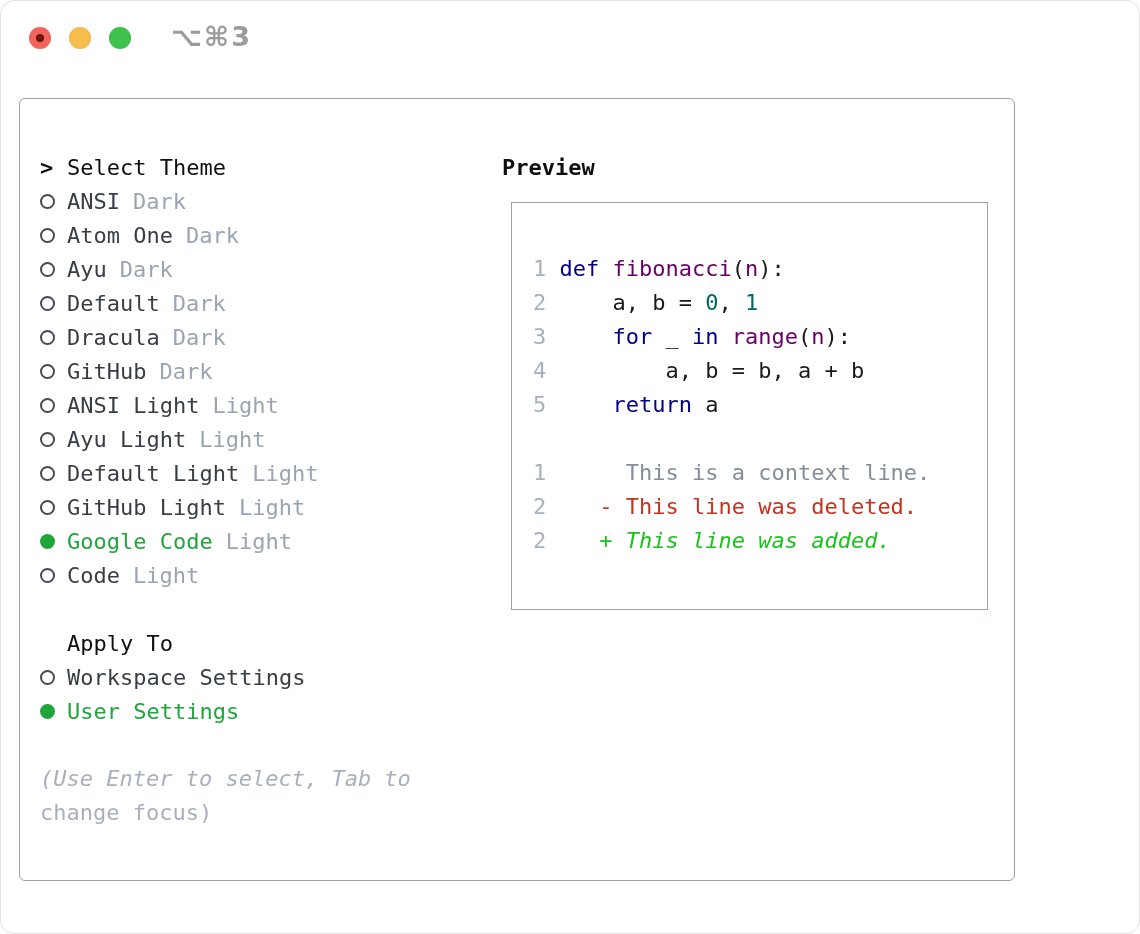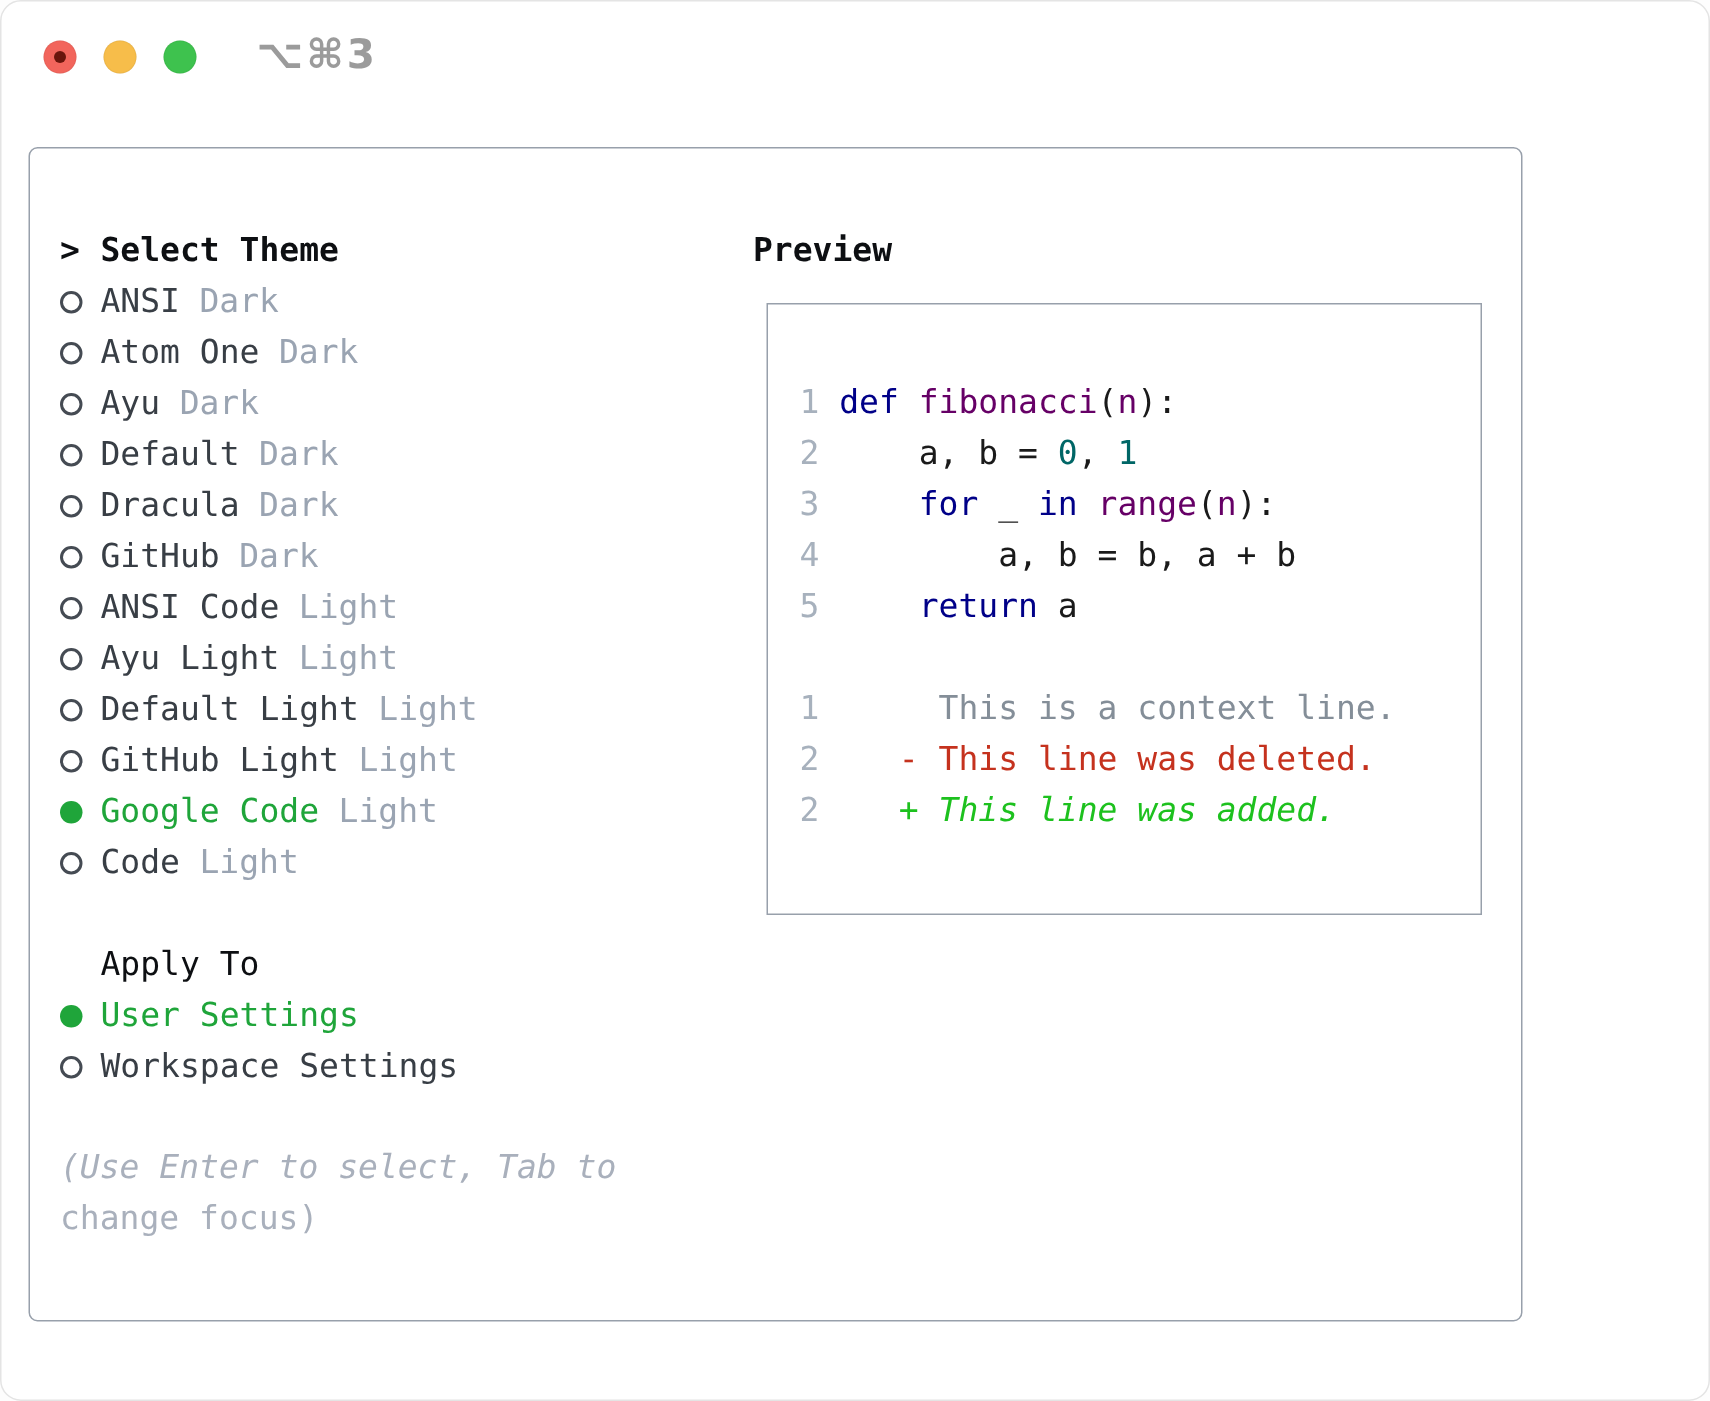--- a/index.html
+++ b/index.html
@@ -27,21 +27,21 @@
     border:1.5px solid #98a0ab;border-radius:6px;background:#ffffff;box-sizing:border-box;
   }
   .list{position:absolute;left:20px;top:51px;}
   .row{display:flex;align-items:center;height:34px;font-size:22px;}
   .marker{width:27px;flex:0 0 27px;display:flex;align-items:center;}
   .prompt{font-weight:bold;color:#0d0f12;}
   .radio{width:11px;height:11px;border:2px solid #454b53;border-radius:50%;box-sizing:content-box;}
   .radio.on{width:15px;height:15px;border:none;}
   .name{color:#383e45;white-space:pre;}
   .variant{margin-left:13px;white-space:pre;}
-  .title{font-weight:bold;color:#0d0f12;white-space:pre;}
+  .title{font-weight:normal;color:#0d0f12;white-space:pre;}
   .subtitle{color:#0d0f12;white-space:pre;}
   .spacer{height:34px;}
   .hint{height:34px;line-height:34px;font-size:22px;white-space:pre;}
   
   .preview-title{
     position:absolute;left:482px;top:51px;height:34px;display:flex;align-items:center;
     font-size:22px;font-weight:bold;color:#0d0f12;
   }
   .preview-box{
     position:absolute;left:491px;top:103px;width:477px;height:408px;
@@ -114,21 +114,21 @@
           <span class="marker">
             <span class="radio"></span>
           </span>
           <span class="name" style="color: rgb(56, 62, 69); text-align: right;">GitHub</span>
           <span class="variant" style="color: rgb(154, 164, 178);">Dark</span>
         </div>
         <div class="row">
           <span class="marker">
             <span class="radio"></span>
           </span>
-          <span class="name" style="color: rgb(56, 62, 69);">ANSI Code</span>
+          <span class="name" style="color: rgb(56, 62, 69);">ANSI Light</span>
           <span class="variant" style="color: rgb(154, 164, 178);">Light</span>
         </div>
         <div class="row">
           <span class="marker">
             <span class="radio"></span>
           </span>
           <span class="name" style="color: rgb(56, 62, 69);">Ayu Light</span>
           <span class="variant" style="color: rgb(154, 164, 178);">Light</span>
         </div>
         <div class="row">
@@ -159,29 +159,29 @@
           <span class="name" style="color: rgb(56, 62, 69);">Code</span>
           <span class="variant" style="color: rgb(154, 164, 178);">Light</span>
         </div>
         <div class="spacer"></div>
         <div class="row">
           <span class="marker"></span>
           <span class="subtitle">Apply To</span>
         </div>
         <div class="row">
           <span class="marker">
+            <span class="radio"></span>
+          </span>
+          <span class="name" style="color: rgb(56, 62, 69);">Workspace Settings</span>
+        </div>
+        <div class="row">
+          <span class="marker">
             <span class="radio on" style="background: rgb(31, 165, 58);"></span>
           </span>
           <span class="name" style="color: rgb(31, 165, 58);">User Settings</span>
-        </div>
-        <div class="row">
-          <span class="marker">
-            <span class="radio"></span>
-          </span>
-          <span class="name" style="color: rgb(56, 62, 69);">Workspace Settings</span>
         </div>
         <div class="spacer"></div>
         <div class="hint" style="color: rgb(169, 176, 188); font-style: italic;">(Use Enter to select, Tab to</div>
         <div class="hint" style="color: rgb(169, 176, 188);">change focus)</div>
       </div>
 
     <div class="preview-title">Preview</div>
 
     <div class="preview-box">
       <div class="code" id="preview-code">

